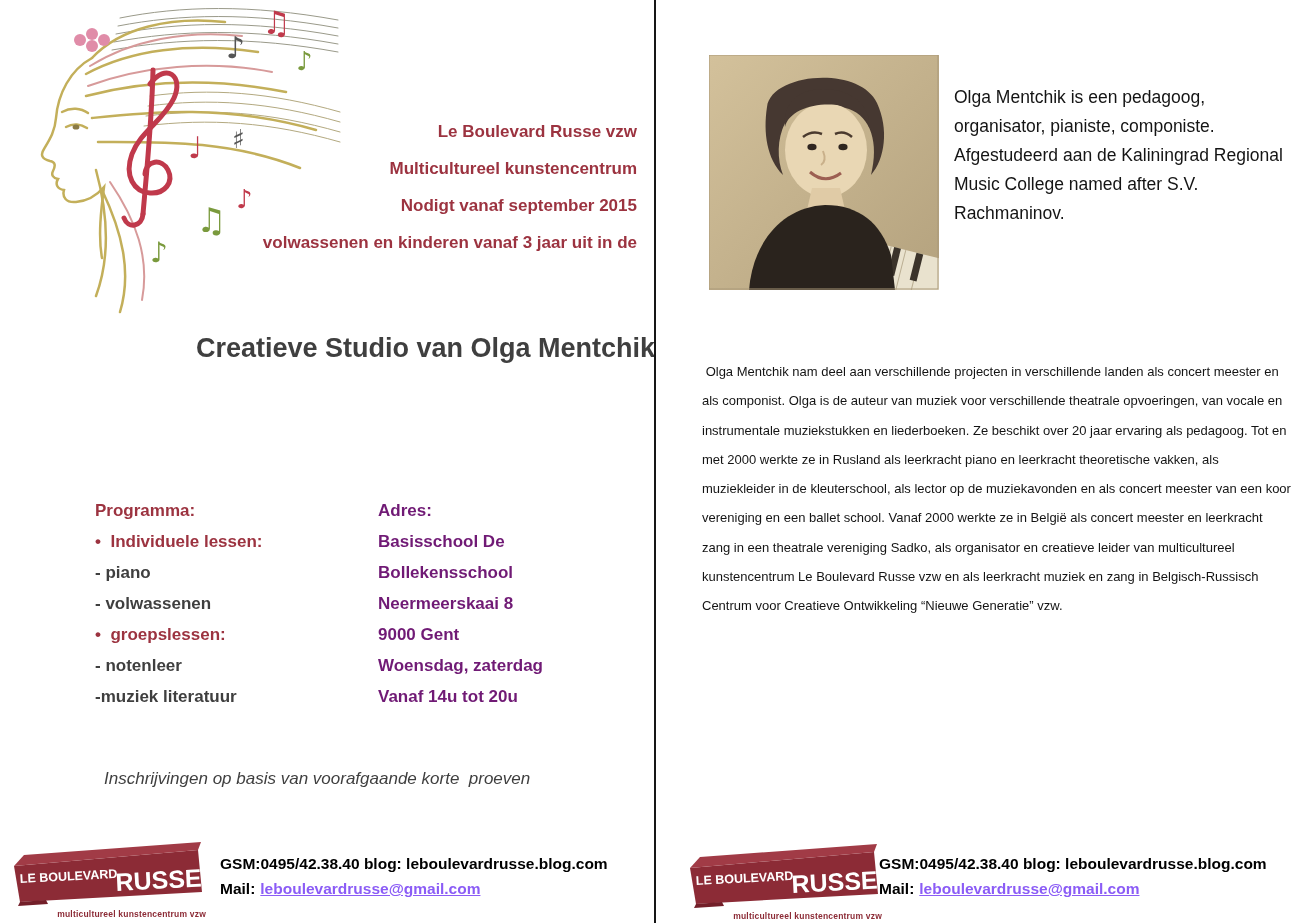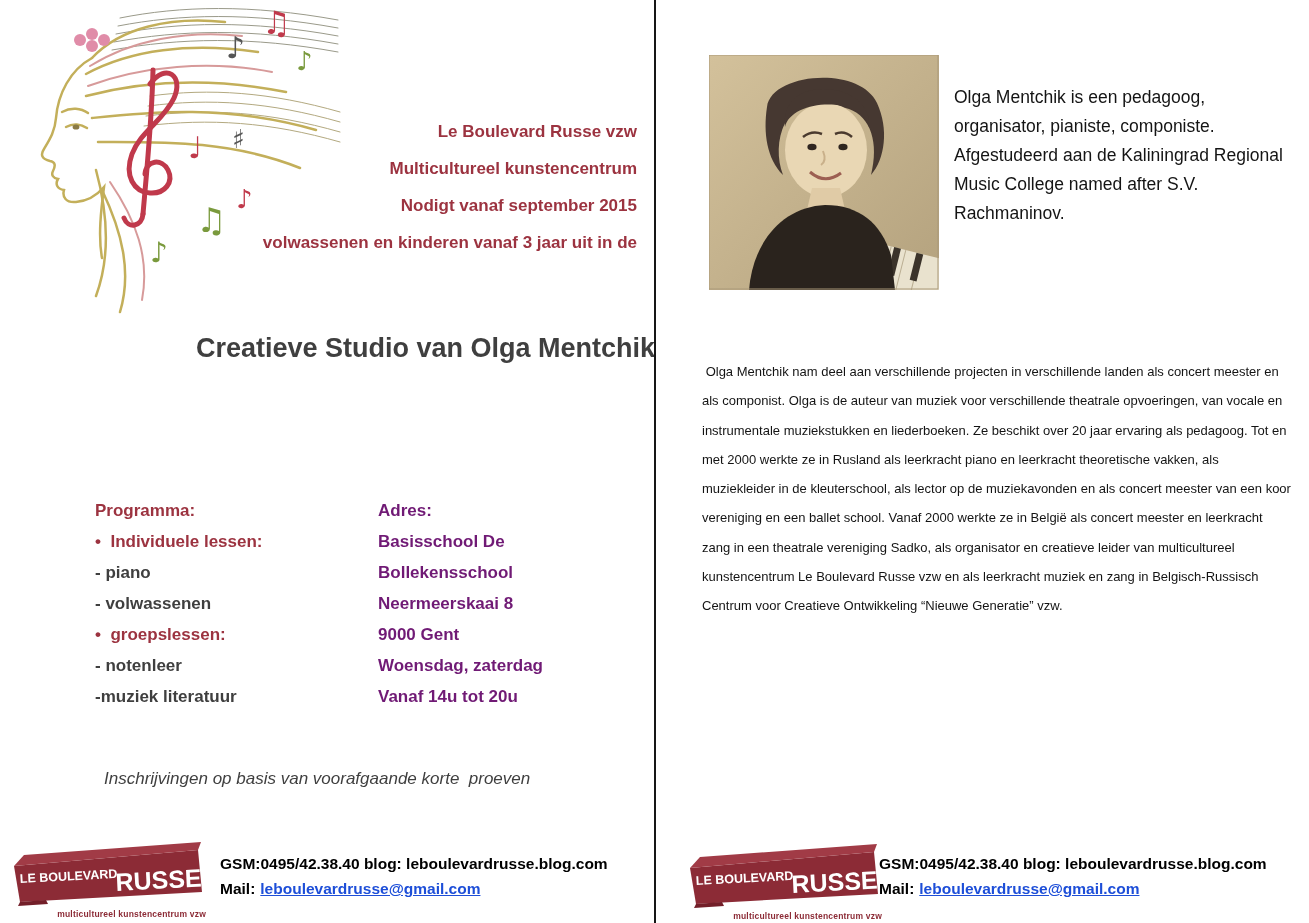--- a/index.html
+++ b/index.html
@@ -35,21 +35,21 @@
   .bio { left:46px; top:357px; width:592px; font-size:13px; line-height:29.3px;
          color:#141414; white-space:pre-wrap; }
 
   .footer-logo { width:198px; }
   .logo-sub { width:198px; text-align:right; font-size:8.5px; font-weight:700;
               letter-spacing:0.2px; color:#8C2B36; margin-top:-1px; }
   .fl-left  { left:8px;  top:842px; }
   .fl-right { left:28px; top:844px; }
 
   .contact { font-size:15.5px; font-weight:700; color:#000; line-height:25px; white-space:nowrap; }
-  .contact a { color:#1d4ed8; text-decoration:underline; margin-left:5px; }
+  .contact a { color:#8b5cf6; text-decoration:underline; margin-left:5px; }
   .c-left  { left:220px; top:851px; }
   .c-right { left:223px; top:851px; }
 </style>
 </head>
 <body>
 
 <div class="doc">
 
   <section class="page page-left">
 

